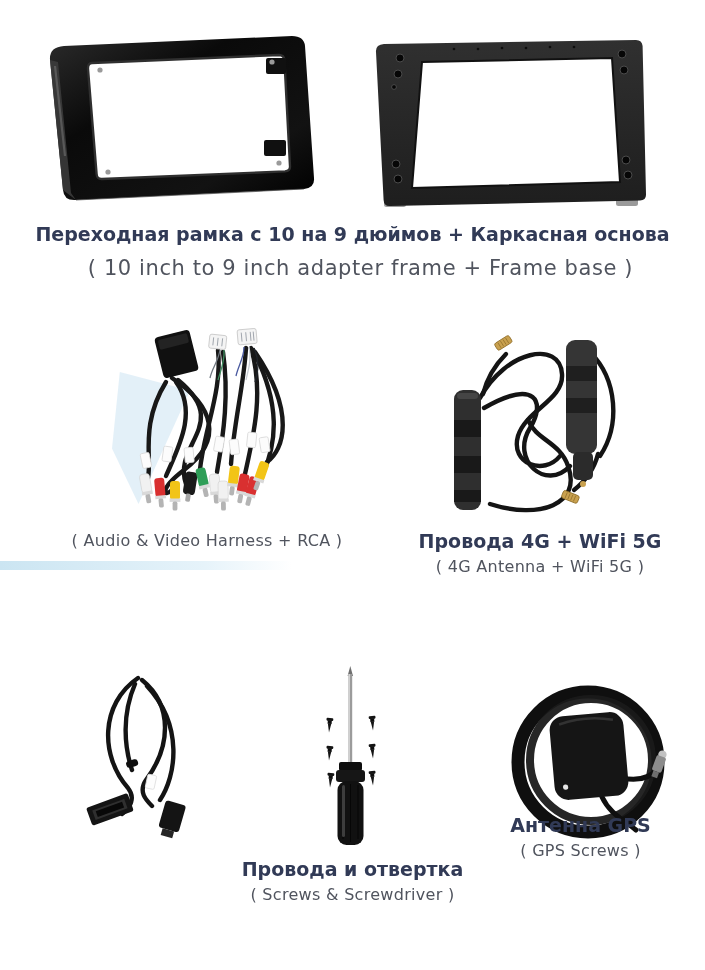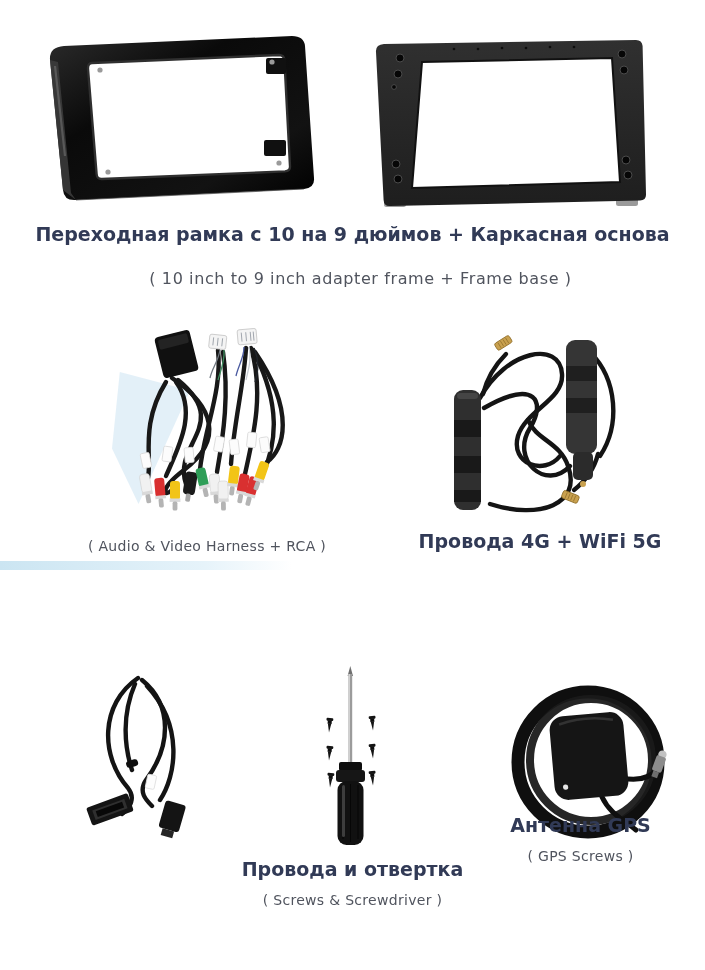--- a/index.html
+++ b/index.html
@@ -7,22 +7,22 @@
     --rca_red:#D93030; --rca_yellow:#F2C417; --rca_green:#2E9E57; --gold:#C9A14F;
   }
   html,body{margin:0;padding:0;background:#fff;}
   #canvas{
     position:relative;width:705px;height:970px;background:#fff;overflow:hidden;
     font-family:"DejaVu Sans","Liberation Sans",sans-serif;
   }
   .img{position:absolute;z-index:1;}
   .caption{position:absolute;text-align:center;z-index:2;}
   .cap-ru{font-size:19px;font-weight:700;color:var(--title_ru);line-height:26px;white-space:nowrap;}
-  .cap-en{font-size:14px;color:var(--title_en);line-height:25px;margin-top:6px;white-space:nowrap;letter-spacing:.3px;}
-  .caption--main .cap-en{font-size:16px;margin-top:19px;letter-spacing:.6px;padding-left:16px;}
+  .cap-en{font-size:16px;color:var(--title_en);line-height:25px;white-space:nowrap;letter-spacing:.3px;}
+  .caption--main .cap-en{font-size:21px;margin-top:9px;letter-spacing:.6px;padding-left:16px;}
   .wm-swoosh{
     position:absolute;left:112px;top:372px;width:78px;height:132px;z-index:0;
     background:var(--watermark);opacity:.75;
     clip-path:polygon(10% 0,100% 14%,34% 100%,0 58%);
   }
   .wm-stripe{
     position:absolute;left:0;top:561px;width:292px;height:9px;z-index:0;
     background:linear-gradient(90deg,#cbe5f2 0%,#e6f3fa 70%,rgba(230,243,250,0) 100%);
   }
 </style>
@@ -242,20 +242,21 @@
       <rect width="17" height="8" rx="2" style="fill:var(--gold,#C9A14F)" stroke="#8f6e2a" stroke-width=".8"></rect>
       <path d="M4 1V7 M7 1V7 M10 1V7 M13 1V7" stroke="#8f6e2a" stroke-width=".7"></path>
     </g>
   </svg>
 
   <div class="caption" style="left:20px;top:528px;width:374px">
     <div class="cap-en">( Audio &amp; Video Harness + RCA )</div>
   </div>
   <div class="caption" style="left:400px;top:528px;width:280px">
     <div class="cap-ru">Провода 4G + WiFi 5G</div>
+    <div class="cap-en">( 4G Antenna + WiFi 5G )</div>
   </div>
 
   <svg class="img" style="left:72px;top:668px" width="152" height="182" viewBox="0 0 152 182">
     <g stroke="#141414" stroke-width="4.4" fill="none" stroke-linecap="round">
       <path d="M66 10 C28 36 28 88 56 120 C64 130 58 140 50 146"></path>
       <path d="M70 12 C102 38 98 80 74 112 C66 124 74 132 80 138"></path>
       <path d="M75 18 C112 58 104 108 88 132"></path>
       <path d="M63 16 C50 46 52 78 60 102"></path>
     </g>
     <rect x="54" y="92" width="12" height="7" rx="3" fill="#0e0e0e" transform="rotate(-15 60 95)"></rect>

